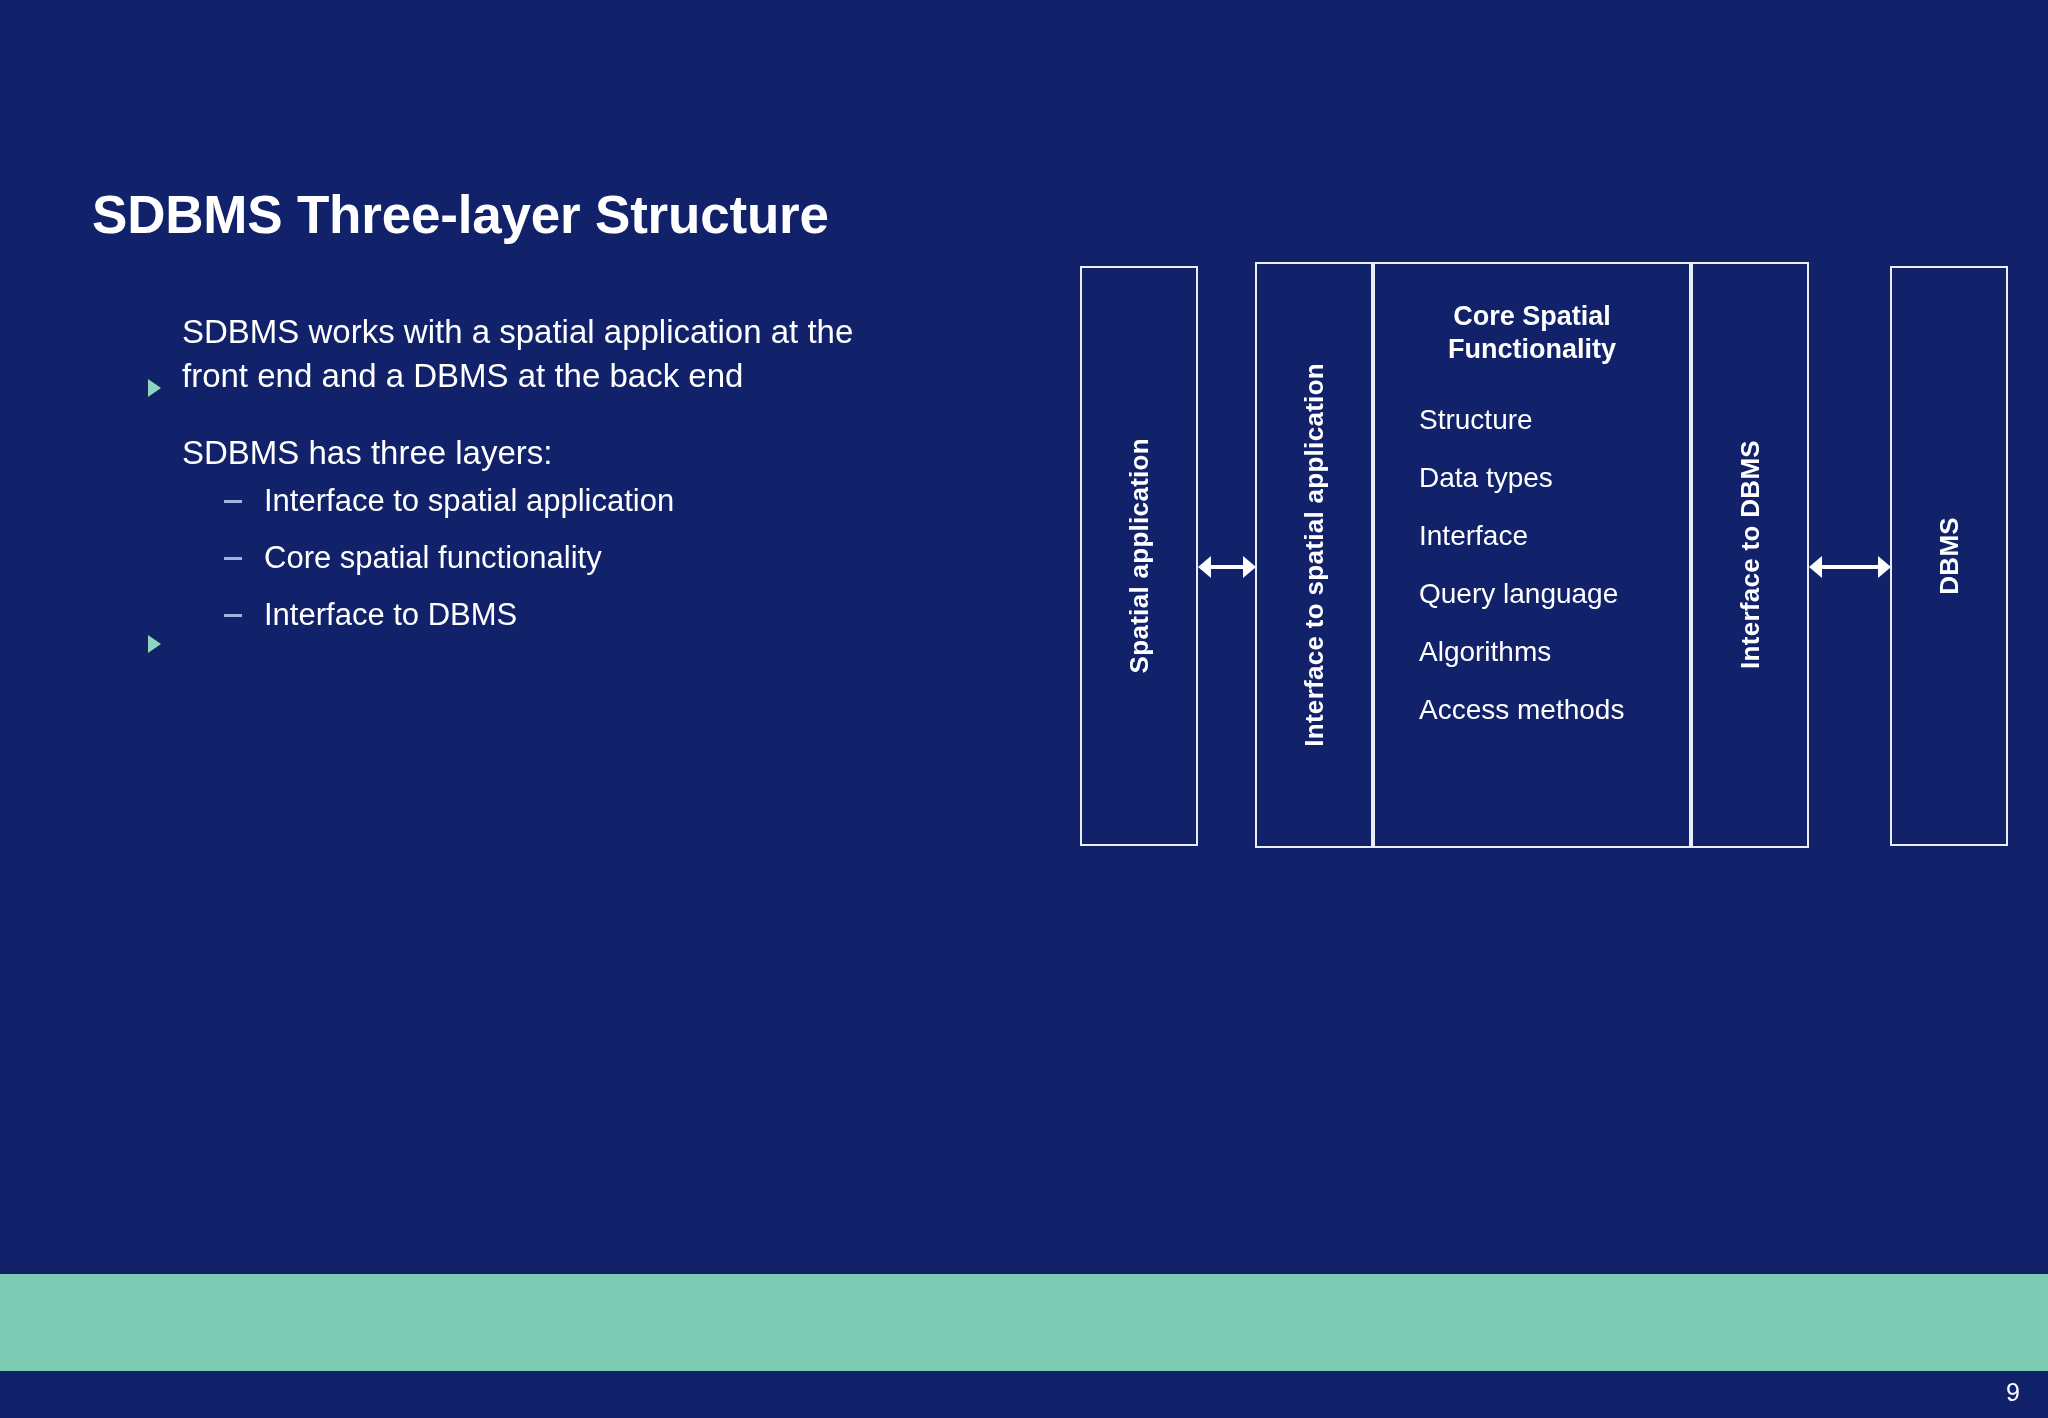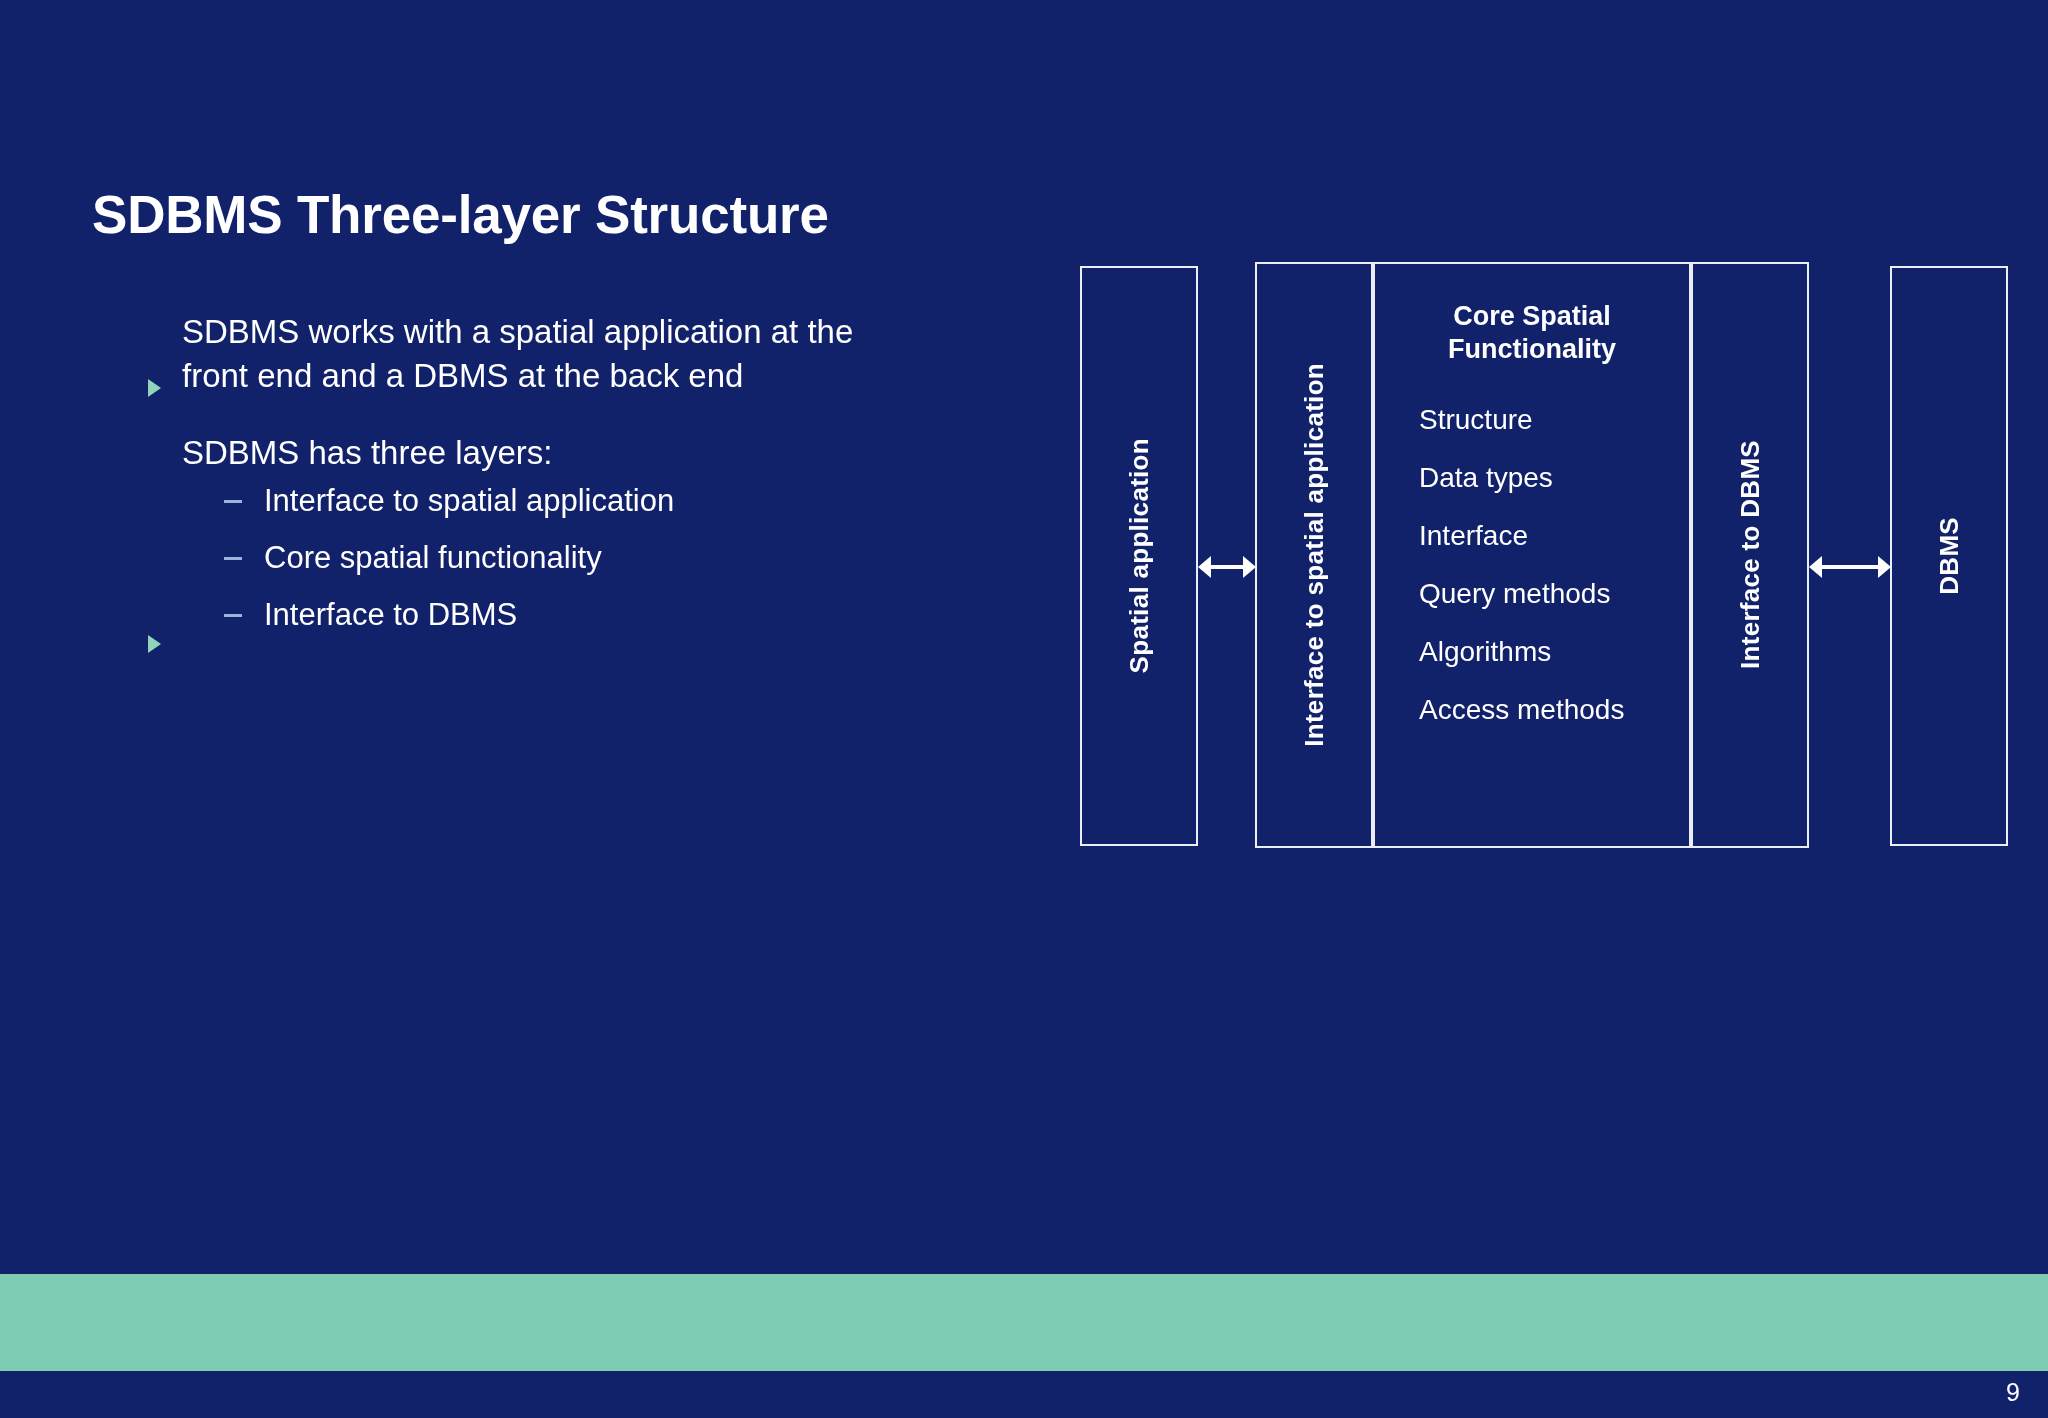--- a/index.html
+++ b/index.html
@@ -269,21 +269,21 @@
         <span class="vtext">Interface to spatial application</span>
       </div>
     </div>
 
     <div class="dbox" id="box-core">
       <div class="core-inner">
         <div class="core-title">Core Spatial Functionality</div>
         <div class="core-item">Structure</div>
         <div class="core-item">Data types</div>
         <div class="core-item">Interface</div>
-        <div class="core-item">Query methods</div>
+        <div class="core-item">Query language</div>
         <div class="core-item">Algorithms</div>
         <div class="core-item">Access methods</div>
       </div>
     </div>
 
     <div class="dbox" id="box-iface-dbms">
       <div class="vwrap">
         <span class="vtext">Interface to DBMS</span>
       </div>
     </div>

